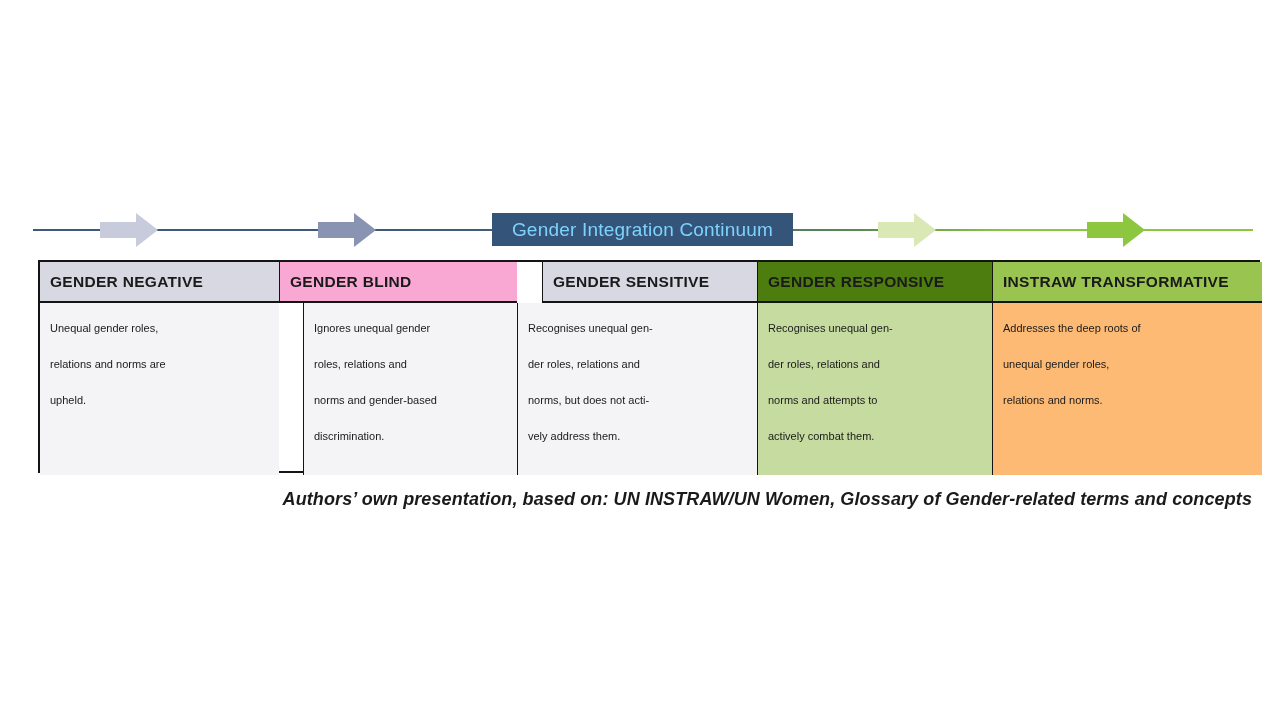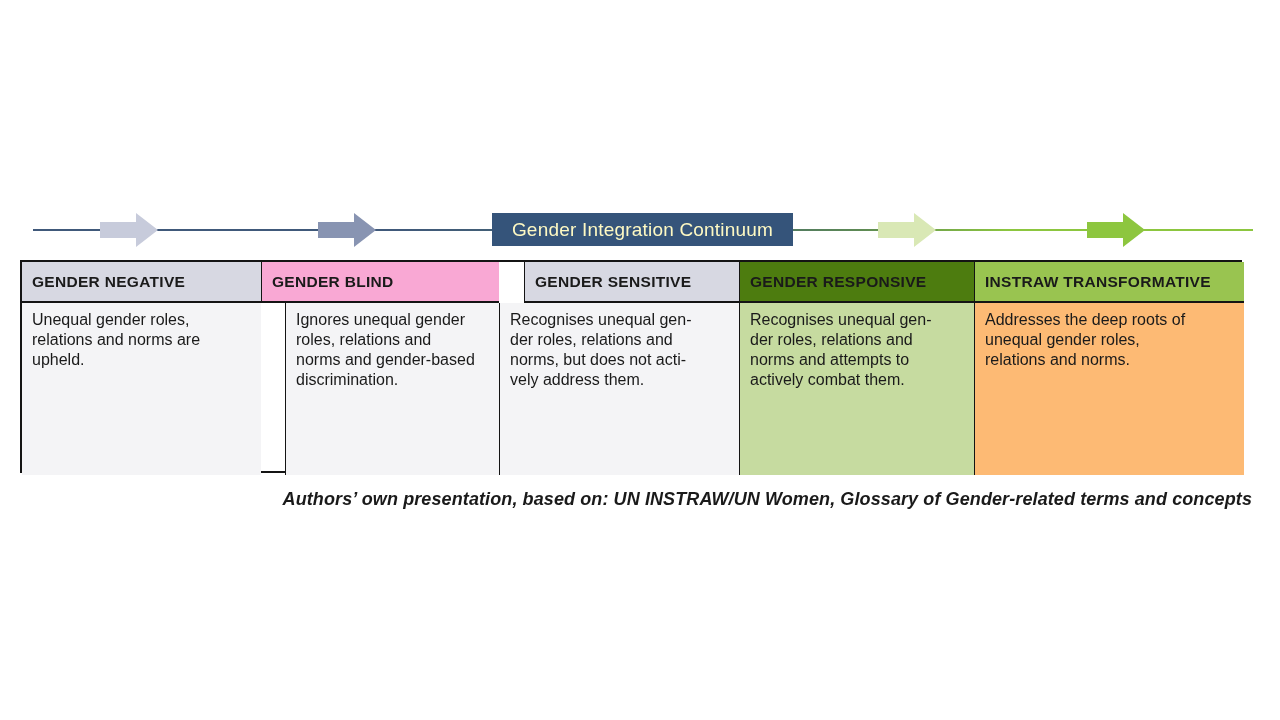--- a/index.html
+++ b/index.html
@@ -16,42 +16,42 @@
   .block-arrow { position: absolute; top: 213px; height: 34px; display: flex; align-items: center; }
   .block-arrow .shaft { width: 36px; height: 16px; }
   .block-arrow .head  { width: 0; height: 0; border-top: 17px solid transparent; border-bottom: 17px solid transparent; border-left-width: 22px; border-left-style: solid; }
   .arrow1 { left: 100px; }  .arrow1 .shaft { background: #c7cbdb; } .arrow1 .head { border-left-color: #c7cbdb; }
   .arrow2 { left: 318px; }  .arrow2 .shaft { background: #8894b2; } .arrow2 .head { border-left-color: #8894b2; }
   .arrow3 { left: 878px; }  .arrow3 .shaft { background: #d9e8b5; } .arrow3 .head { border-left-color: #d9e8b5; }
   .arrow4 { left: 1087px; } .arrow4 .shaft { background: #8dc63f; } .arrow4 .head { border-left-color: #8dc63f; }
 
   .title-box {
     position: absolute; left: 492px; top: 213px; width: 301px; height: 33px;
-    background: #35547a; color: #fef9c3; font-size: 19px;
+    background: #35547a; color: #7dd3fc; font-size: 19px;
     display: flex; align-items: center; justify-content: center;
     letter-spacing: 0.2px; z-index: 2;
   }
 
   
   .gi-table {
-    position: absolute; left: 20px; top: 260px; width: 1222px; height: 213px;
+    position: absolute; left: 38px; top: 260px; width: 1222px; height: 213px;
     display: grid; grid-template-columns: 239px 238px 240px 235px 270px;
     grid-template-rows: 41px 172px; grid-auto-flow: column;
     border: 2px solid #141414;
   }
   .gi-cell { border-left: 1.5px solid #141414; }
   .gi-col:first-child .gi-cell { border-left: none; }
   .gi-col { display: contents; }
   .th {
     font-weight: bold; font-size: 15.5px; letter-spacing: 0.3px;
     display: flex; align-items: center; padding: 0 10px;
     border-bottom: 2px solid #141414;
   }
   .td {
-    font-size: 16px; line-height: 20px; padding: 7px 8px 0 10px;
+    font-size: 11px; line-height: 36px; padding: 7px 8px 0 10px;
     white-space: pre-line;
   }
 
   
   .caption {
     position: absolute; right: 28px; top: 489px; width: 1100px;
     text-align: right; font-style: italic; font-weight: bold;
     font-size: 18px; color: #1a1a1a; letter-spacing: 0.1px;
   }
 </style>

